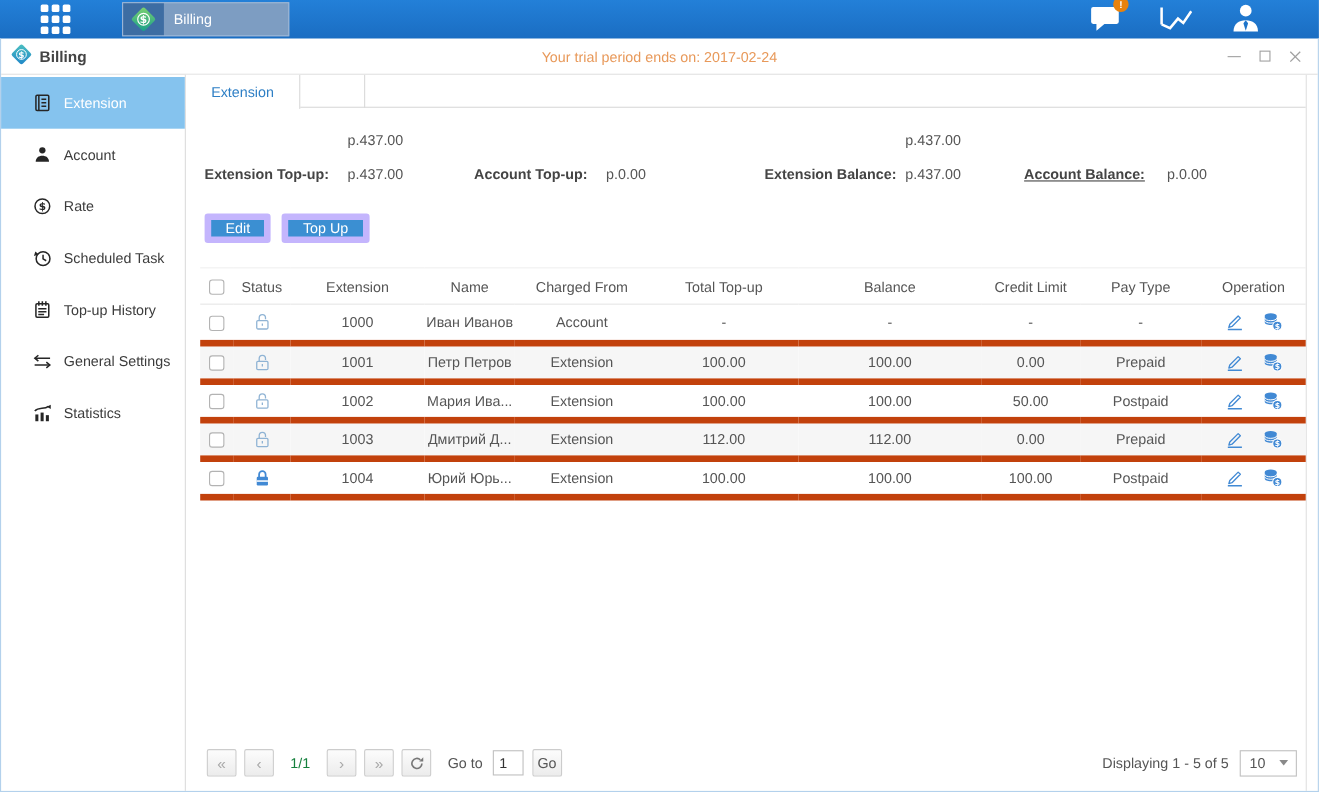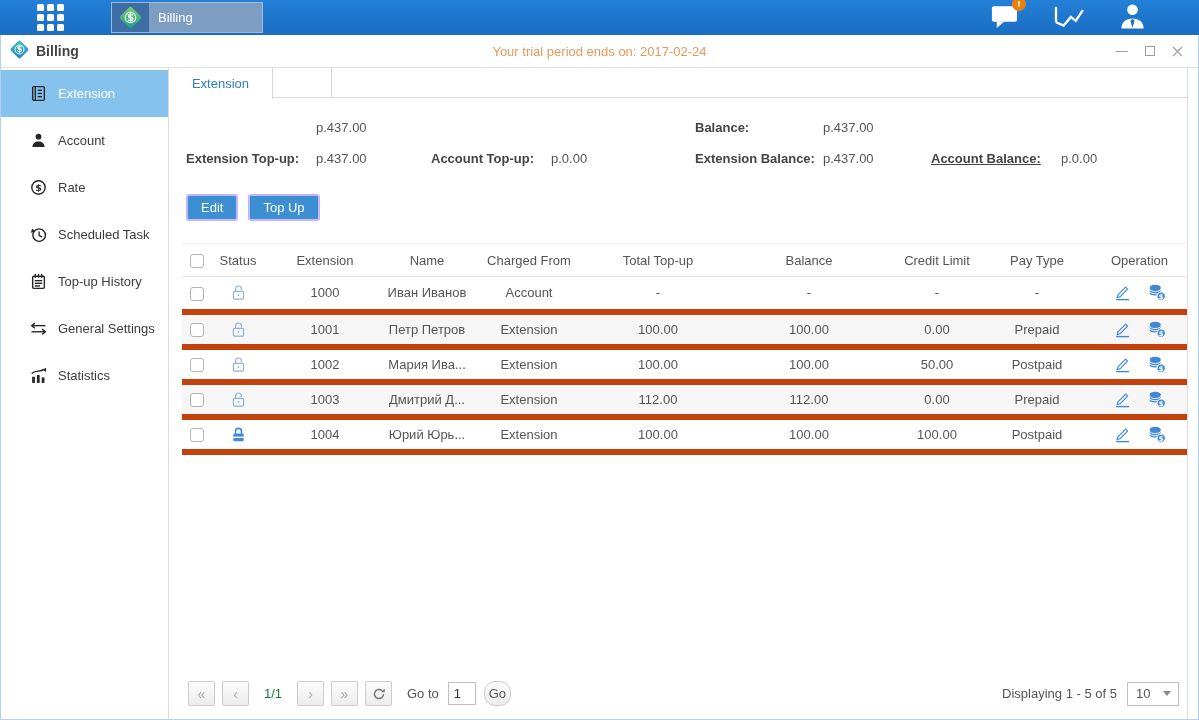--- a/index.html
+++ b/index.html
@@ -48,21 +48,21 @@
 
   .stats{padding:14px 0 0 17px; display:grid; grid-template-columns:130px 115px 120px 144px 128px 108px 130px auto; font-size:13px;}
   .stats span{height:31px; line-height:31px; white-space:nowrap;}
   .s-label{font-weight:bold; color:#444;}
   .s-value{color:#555;}
   .r1{grid-row:1;} .r2{grid-row:2;}
   .c1{grid-column:1;} .c2{grid-column:2;} .c3{grid-column:3;} .c4{grid-column:4;}
   .c5{grid-column:5;} .c6{grid-column:6;} .c7{grid-column:7;text-decoration:underline;} .c8{grid-column:8;}
 
   .actions{margin:20px 0 0 17px; display:flex; gap:10px;}
-  .actions button{height:27px; padding:0 13px; background:var(--accent-blue); border:2px solid #c4b5fd; border-radius:3px; color:#fff; font-size:13px; font-family:inherit; cursor:pointer;}
+  .actions button{height:27px; padding:0 13px; background:var(--accent-blue); border:6px solid #c4b5fd; border-radius:3px; color:#fff; font-size:13px; font-family:inherit; cursor:pointer;}
 
   .table-wrap{margin:22px 0 0 13px;}
   table{width:100%; border-collapse:collapse; table-layout:fixed; font-size:13px; color:#555;}
   thead th{height:33px; font-weight:normal; color:#555; text-align:center; border-top:1px solid #efefef; border-bottom:1px solid #e6e6e6;}
   tbody td{height:35px; text-align:center; border-bottom:6px solid #c2410c; overflow:hidden; white-space:nowrap;}
   tbody tr:nth-child(even){background:#f6f6f6;}
   .checkbox{display:inline-block; width:14px; height:14px; border:1px solid #b3b3b3; border-radius:3px; background:#fff; cursor:pointer; vertical-align:middle;}
   .lock{display:inline-flex; vertical-align:middle; cursor:pointer;}
   .op{display:inline-flex; margin:0 8px; vertical-align:middle; cursor:pointer;}
 
@@ -262,21 +262,20 @@
 
       <main class="content">
 
         <div class="tabstrip">
           <div class="tab">Extension</div>
           <div class="tab-ghost"></div>
         </div>
 
         <section class="stats">
           <span class="s-value r1 c2">p.437.00</span>
-          <span class="s-label r1 c5">Balance:</span>
           <span class="s-value r1 c6">p.437.00</span>
 
           <span class="s-label r2 c1">Extension Top-up:</span>
           <span class="s-value r2 c2">p.437.00</span>
           <span class="s-label r2 c3">Account Top-up:</span>
           <span class="s-value r2 c4">p.0.00</span>
           <span class="s-label r2 c5">Extension Balance:</span>
           <span class="s-value r2 c6">p.437.00</span>
           <span class="s-label r2 c7">Account Balance:</span>
           <span class="s-value r2 c8">p.0.00</span>
@@ -492,21 +491,21 @@
           <span class="pg-btn">›</span>
           <span class="pg-btn">»</span>
           <span class="pg-btn">
             <svg width="14" height="14" viewBox="0 0 16 16">
               <path d="M13.2 8 a5.2 5.2 0 1 1 -1.6 -3.7" fill="none" stroke="#777" stroke-width="1.7"></path>
               <polygon points="14.6,1.6 14.6,6 10.4,6" fill="#777"></polygon>
             </svg>
           </span>
           <span class="goto-label">Go to</span>
           <input class="goto-input" value="1" style="">
-          <span class="pg-btn go-btn" style="color:#555;font-size:13px;border-radius:11px;">Go</span>
+          <span class="pg-btn go-btn" style="color:#555;font-size:13px;">Go</span>
           <div class="pg-right">
             <span>Displaying 1 - 5 of 5</span>
             <div class="size-select">
               <span>10</span>
               <span class="size-caret"></span>
             </div>
           </div>
         </div>
 
       </main>

